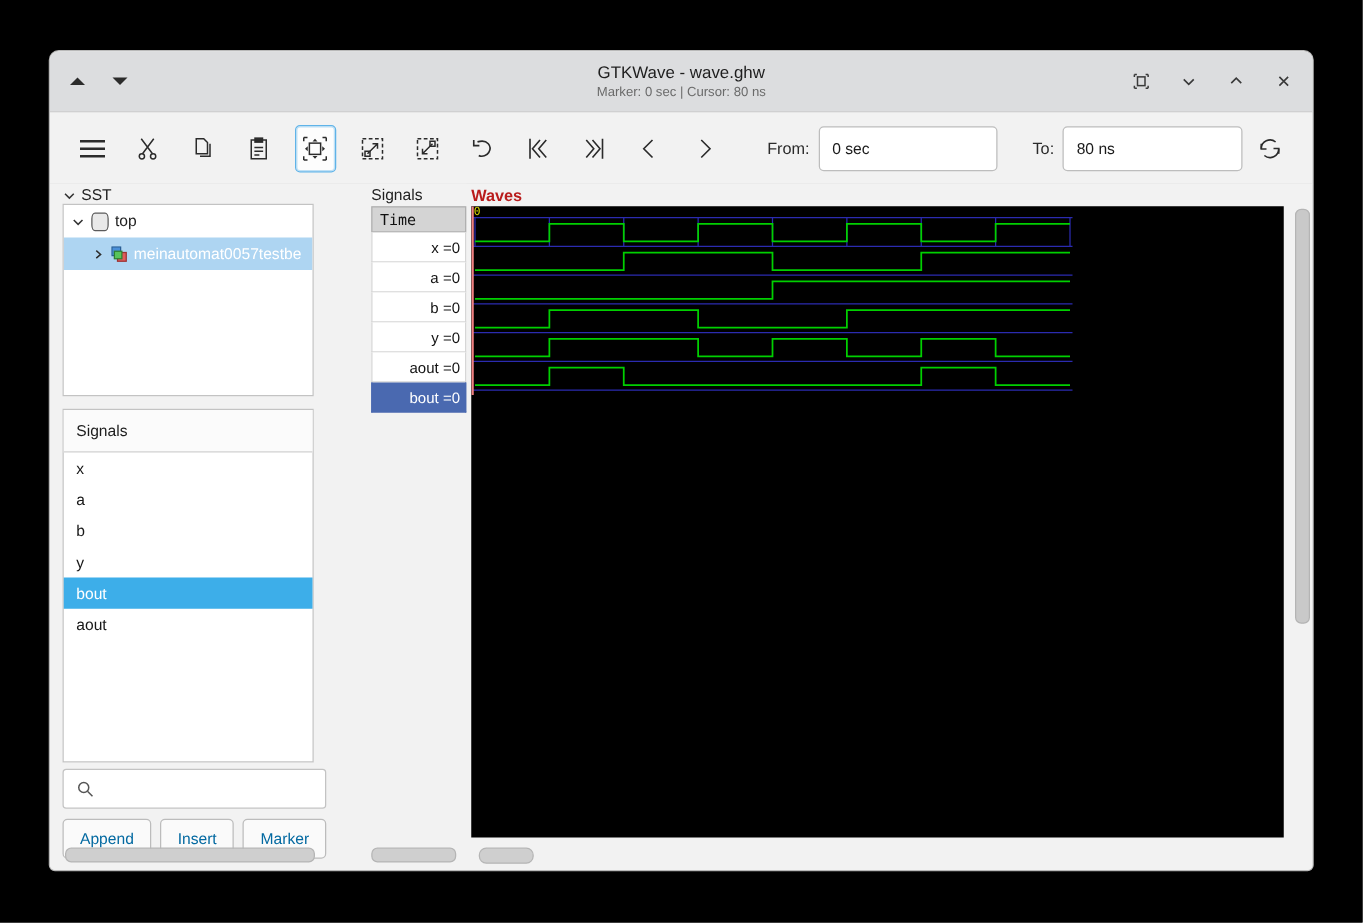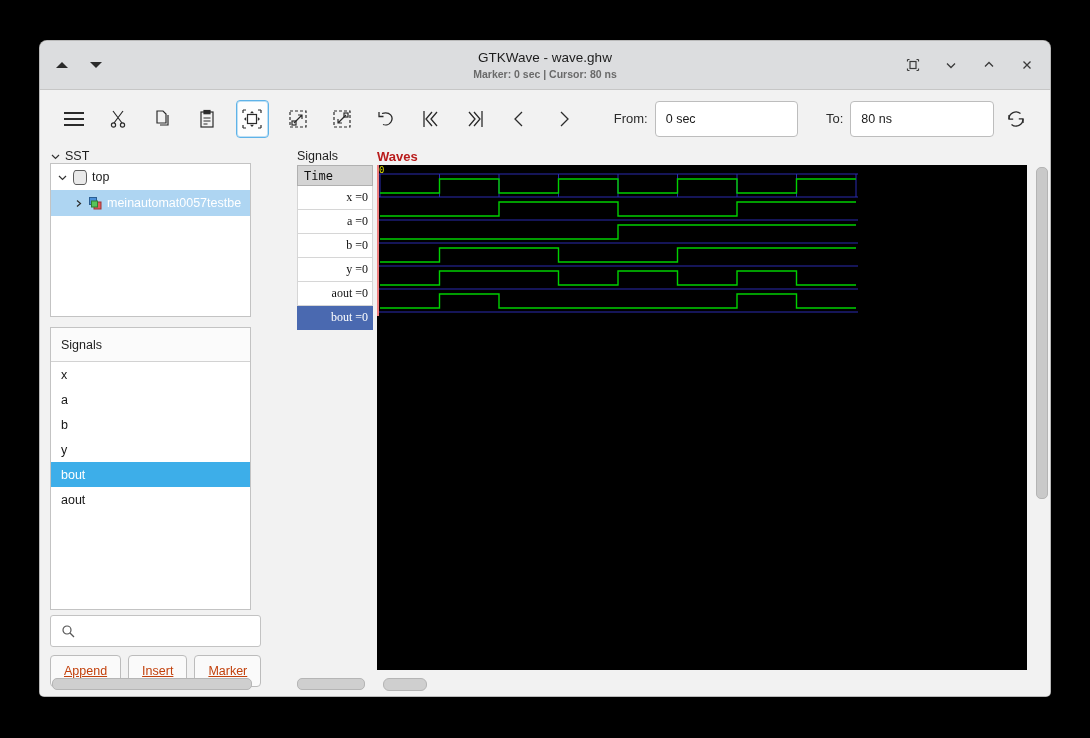--- a/index.html
+++ b/index.html
@@ -11,21 +11,21 @@
   
   .titlebar{height:48px;background:#dcdddf;border-bottom:1px solid #c6c6c6;position:relative;
             border-radius:7px 7px 0 0;}
   .tb-left{position:absolute;left:16px;top:0;height:48px;display:flex;align-items:center;gap:22px;}
   .tri{width:0;height:0;}
   .tri-up{border-left:6px solid transparent;border-right:6px solid transparent;border-bottom:6px solid #2b2b2b;}
   .tri-dn{border-left:6px solid transparent;border-right:6px solid transparent;border-top:6px solid #2b2b2b;}
   .tb-center{position:absolute;left:0;right:0;top:0;height:48px;display:flex;flex-direction:column;
              align-items:center;justify-content:center;pointer-events:none;}
   .tb-title{font-size:13.5px;color:#1d1d1d;line-height:16px;}
-  .tb-sub{font-size:10.5px;color:#6a6a6a;line-height:14px;margin-top:1px;font-weight:bold;}
+  .tb-sub{font-size:10.5px;color:#6a6a6a;line-height:14px;margin-top:1px;}
   .tb-right{position:absolute;right:14px;top:0;height:48px;display:flex;align-items:center;gap:20px;}
   .tb-right span{display:flex;align-items:center;justify-content:center;width:18px;height:18px;color:#3a3a3a;}
 
   
   .toolbar{height:57px;background:#f2f2f2;border-bottom:1px solid #cfcfcf;display:flex;align-items:center;
            padding:0 12px;gap:0;}
   .tbtn{width:36px;height:36px;display:flex;align-items:center;justify-content:center;color:#2e2e2e;
         border-radius:4px;margin:0 7px;}
   .tbtn.active{border:1px solid #5fb3e8;background:#fdfdfd;box-shadow:0 0 0 1px #bfe0f5 inset;}
   .lbl{font-size:13px;color:#2b2b2b;margin:0 7px 0 28px;}
@@ -49,32 +49,32 @@
   .indent{width:12px;display:inline-block;}
   .sigpanel{position:absolute;left:2px;top:180px;width:199px;height:281px;background:#fff;border:1px solid #c3c3c3;}
   .sig-head{height:33px;border-bottom:1px solid #d2d2d2;display:flex;align-items:center;padding-left:10px;
             font-size:12.5px;color:#1d1d1d;background:#fbfbfb;}
   .sig-row{height:25px;display:flex;align-items:center;padding-left:10px;font-size:12.5px;color:#171717;}
   .sig-row.sel{background:#3daee9;color:#fff;}
   .searchbox{position:absolute;left:2px;top:468px;width:199px;height:30px;background:#fff;border:1px solid #c3c3c3;
              border-radius:3px;display:flex;align-items:center;padding-left:10px;}
   .btnrow{position:absolute;left:2px;top:508px;display:flex;gap:7px;}
   .gbtn{height:30px;padding:0 13px;border:1px solid #bcbcbc;background:#fafafa;border-radius:4px;
-        font-size:12.5px;color:#c2410c;display:flex;align-items:center;text-decoration:underline;}
+        font-size:12.5px;color:#0369a1;display:flex;align-items:center;}
   .hsb{position:absolute;left:4px;bottom:6px;width:200px;height:12px;}
   .hsb-thumb{height:10px;background:#cfcfcf;border:1px solid #b5b5b5;border-radius:5px;}
 
   
   .namescol{position:absolute;left:257px;top:0;width:76px;bottom:0;background:#f2f2f2;}
   .nc-head{height:18px;font-size:12.5px;color:#1f1f1f;display:flex;align-items:center;}
   .nc-list{position:absolute;left:0;top:18px;width:76px;}
   .nc-time{height:19px;background:#d4d4d4;border:1px solid #b0b0b0;display:flex;align-items:center;
            padding-left:6px;font-family:"DejaVu Sans Mono",monospace;font-size:12px;color:#111;}
   .nc-row{height:23px;background:#fff;border:1px solid #d6d6d6;border-top:none;display:flex;align-items:center;
-          justify-content:flex-end;padding-right:4px;font-family:Liberation Serif, serif;font-size:12px;color:#111;}
+          justify-content:flex-end;padding-right:4px;font-family:Liberation Sans, sans-serif;font-size:12px;color:#111;}
   .nc-row.sel{background:#4a69b0;color:#fff;border-color:#4a69b0;}
   .nc-sb{position:absolute;left:0;bottom:6px;width:76px;height:12px;}
 
   
   .wavescol{position:absolute;left:337px;top:0;right:0;bottom:0;}
   .wv-head{height:18px;font-size:13px;color:#b91c1c;display:flex;align-items:center;font-weight:bold;}
   .wv-area{position:absolute;left:0;top:18px;right:23px;bottom:26px;background:#000;overflow:hidden;}
   .wv-vsb{position:absolute;right:2px;top:18px;width:14px;bottom:26px;background:#f2f2f2;}
   .wv-vsb-thumb{position:absolute;left:2px;top:2px;width:10px;height:330px;background:#c9c9c9;
                 border:1px solid #b4b4b4;border-radius:5px;}

